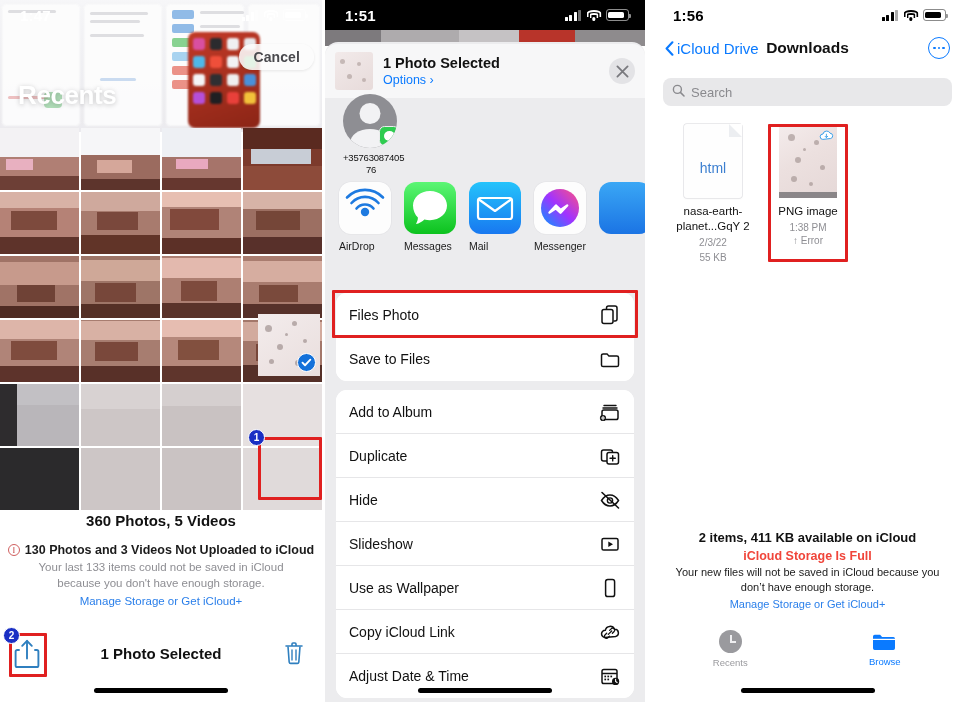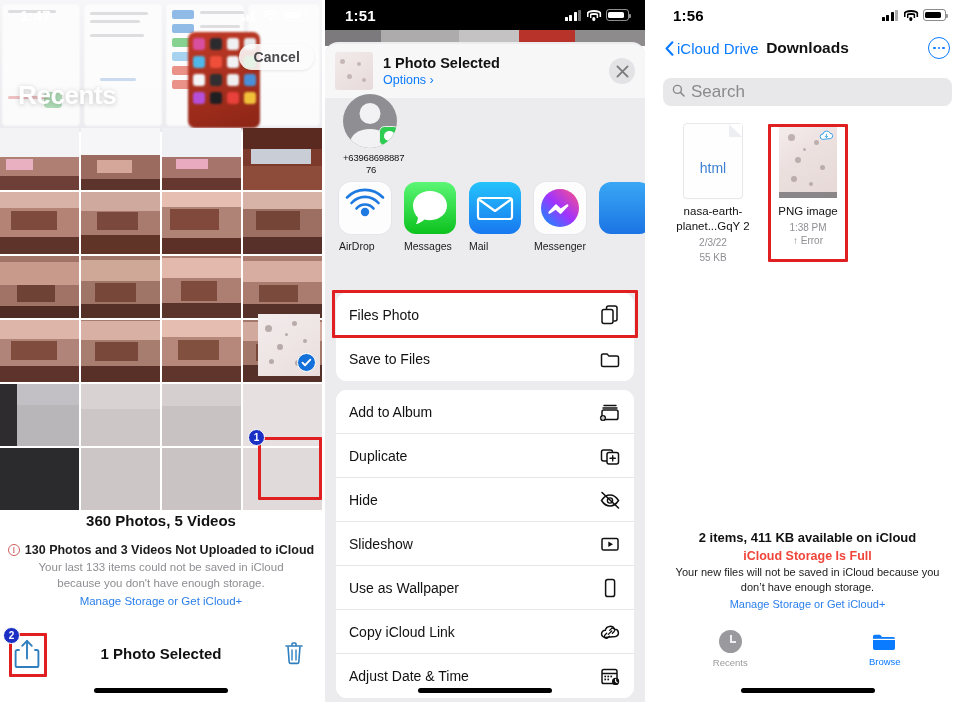--- a/index.html
+++ b/index.html
@@ -192,21 +192,21 @@
   .r-chev { width:9px; height:15px; }
   .r-title { position:absolute; left:0; width:309px; text-align:center; pointer-events:none;
              font-size:15.5px; font-weight:700; color:#111; }
   .r-more { margin-left:auto; width:22px; height:22px; border-radius:50%;
             border:1.6px solid #0a7aff; display:flex; align-items:center; justify-content:center; gap:2px; }
   .r-more i { width:2.6px; height:2.6px; border-radius:50%; background:#0a7aff; display:block; }
 
   .r-search { position:absolute; left:10px; top:78px; width:289px; height:28px;
               background:#e8e8ea; border-radius:8px; display:flex; align-items:center; padding:0 9px; gap:6px; }
   .r-search svg { width:13px; height:13px; flex:0 0 auto; }
-  .r-searchtxt { font-size:17px; color:#8a8a8e; }
+  .r-searchtxt { font-size:13px; color:#8a8a8e; }
 
   .r-files { position:absolute; left:0; top:124px; width:309px; }
   .r-file { position:absolute; width:100px; text-align:center; }
   .r-doc { width:58px; height:74px; margin:0 auto; background:#fefefe; border-radius:3px;
            position:relative; box-shadow:0 0 0 .8px #e3e3e6, 0 1px 2px rgba(0,0,0,.05); }
   .r-doc::after { content:""; position:absolute; right:0; top:0; border-width:0 13px 13px 0;
                   border-style:solid; border-color:#eceef1 #ffffff; }
   .r-doctype { position:absolute; left:0; right:0; top:36px; font-size:14px; color:#3c7fd0; font-weight:400; }
   .r-photo { width:58px; height:74px; margin:0 auto; position:relative; overflow:hidden;
              background:linear-gradient(150deg,#f4ecec 0%,#ece0df 45%,#e5d8d7 100%); }
@@ -556,21 +556,21 @@
 
     <div class="m-contacts">
       <div class="m-contact">
         <div class="m-avatar">
           <div class="head"></div>
             <div class="body"></div>
           <div class="m-appbadge">
               <b></b>
             </div>
         </div>
-        <div class="m-cname" style="white-space:pre-line;">+63968698887
+        <div class="m-cname" style="white-space:pre-line;">+35763087405
 76</div>
       </div>
     </div>
 
     <div class="m-apps">
       <div class="m-app">
         <div class="m-appicon" style="background:#fdfdfd;box-shadow:0 0 0 .6px #e1e1e4;">
           <svg viewBox="0 0 52 52" width="52" height="52">
             <circle cx="26" cy="30" r="4.2" fill="#1e7ae0"></circle>
             <path d="M17.5 26.5a11 11 0 0 1 17 0" fill="none" stroke="#1e7ae0" stroke-width="2.6" stroke-linecap="round"></path>

